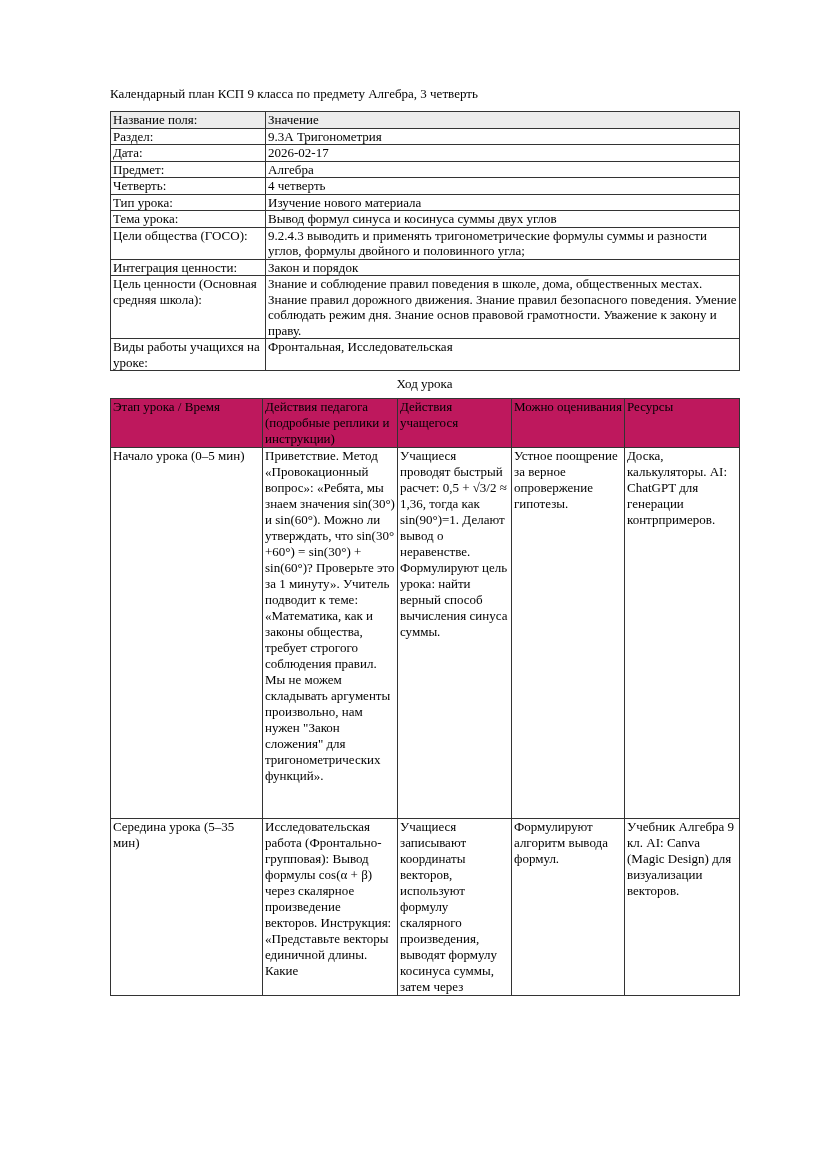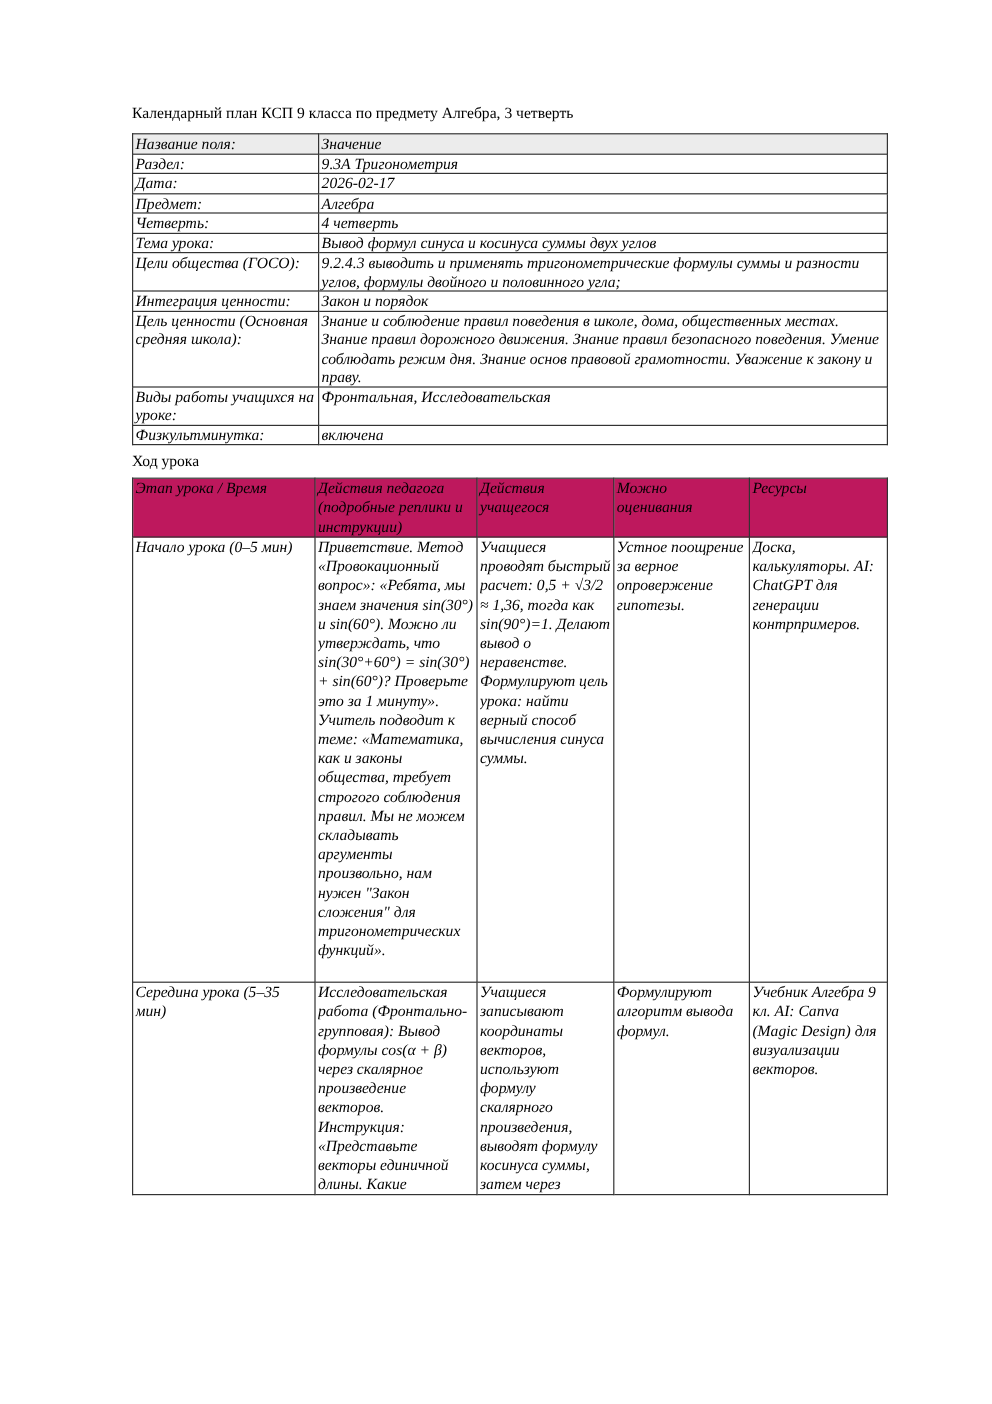--- a/index.html
+++ b/index.html
@@ -39,32 +39,32 @@
     width: 629px;
     font-size: 13px;
   }
   td, th {
     border: 1px solid #333333;
     padding: 0 2px;
     vertical-align: top;
     text-align: left;
     font-weight: normal;
     word-wrap: break-word;
-    font-style: italic;
   }
   .info-table {
     line-height: 15.5px;
   }
   .info-table col.c-label { width: 155px; }
   .info-table col.c-value { width: 474px; }
   .info-table tr.hdr td { background: #ececec; }
   .section-title {
     margin: 5px 0 6px 0;
     font-size: 13px;
     line-height: 16px;
+    text-align: center;
   }
   .lesson-table {
     line-height: 16px;
   }
   .lesson-table col.c1 { width: 152px; }
   .lesson-table col.c2 { width: 135px; }
   .lesson-table col.c3 { width: 114px; }
   .lesson-table col.c4 { width: 113px; }
   .lesson-table col.c5 { width: 115px; }
   .lesson-table th { background: #be185d; }
@@ -99,42 +99,42 @@
         </tr>
         <tr>
           <td>Предмет:</td>
           <td>Алгебра</td>
         </tr>
         <tr>
           <td>Четверть:</td>
           <td>4 четверть</td>
         </tr>
         <tr>
+          <td>Тип урока:</td>
+          <td>Изучение нового материала</td>
+        </tr>
+        <tr>
           <td>Тема урока:</td>
           <td>Вывод формул синуса и косинуса суммы двух углов</td>
         </tr>
         <tr>
           <td>Цели общества (ГОСО):</td>
           <td>9.2.4.3 выводить и применять тригонометрические формулы суммы и разности углов, формулы двойного и половинного угла;</td>
         </tr>
         <tr>
           <td>Интеграция ценности:</td>
           <td>Закон и порядок</td>
         </tr>
         <tr>
           <td>Цель ценности (Основная средняя школа):</td>
           <td>Знание и соблюдение правил поведения в школе, дома, общественных местах. Знание правил дорожного движения. Знание правил безопасного поведения. Умение соблюдать режим дня. Знание основ правовой грамотности. Уважение к закону и праву.</td>
         </tr>
         <tr>
           <td>Виды работы учащихся на уроке:</td>
           <td>Фронтальная, Исследовательская</td>
-        </tr>
-        <tr>
-          <td>Физкультминутка:</td>
-          <td>включена</td>
         </tr>
       </tbody>
     </table>
 
     <p class="section-title">Ход урока</p>
 
     <table class="lesson-table">
       <colgroup>
         <col class="c1">
           <col class="c2">

